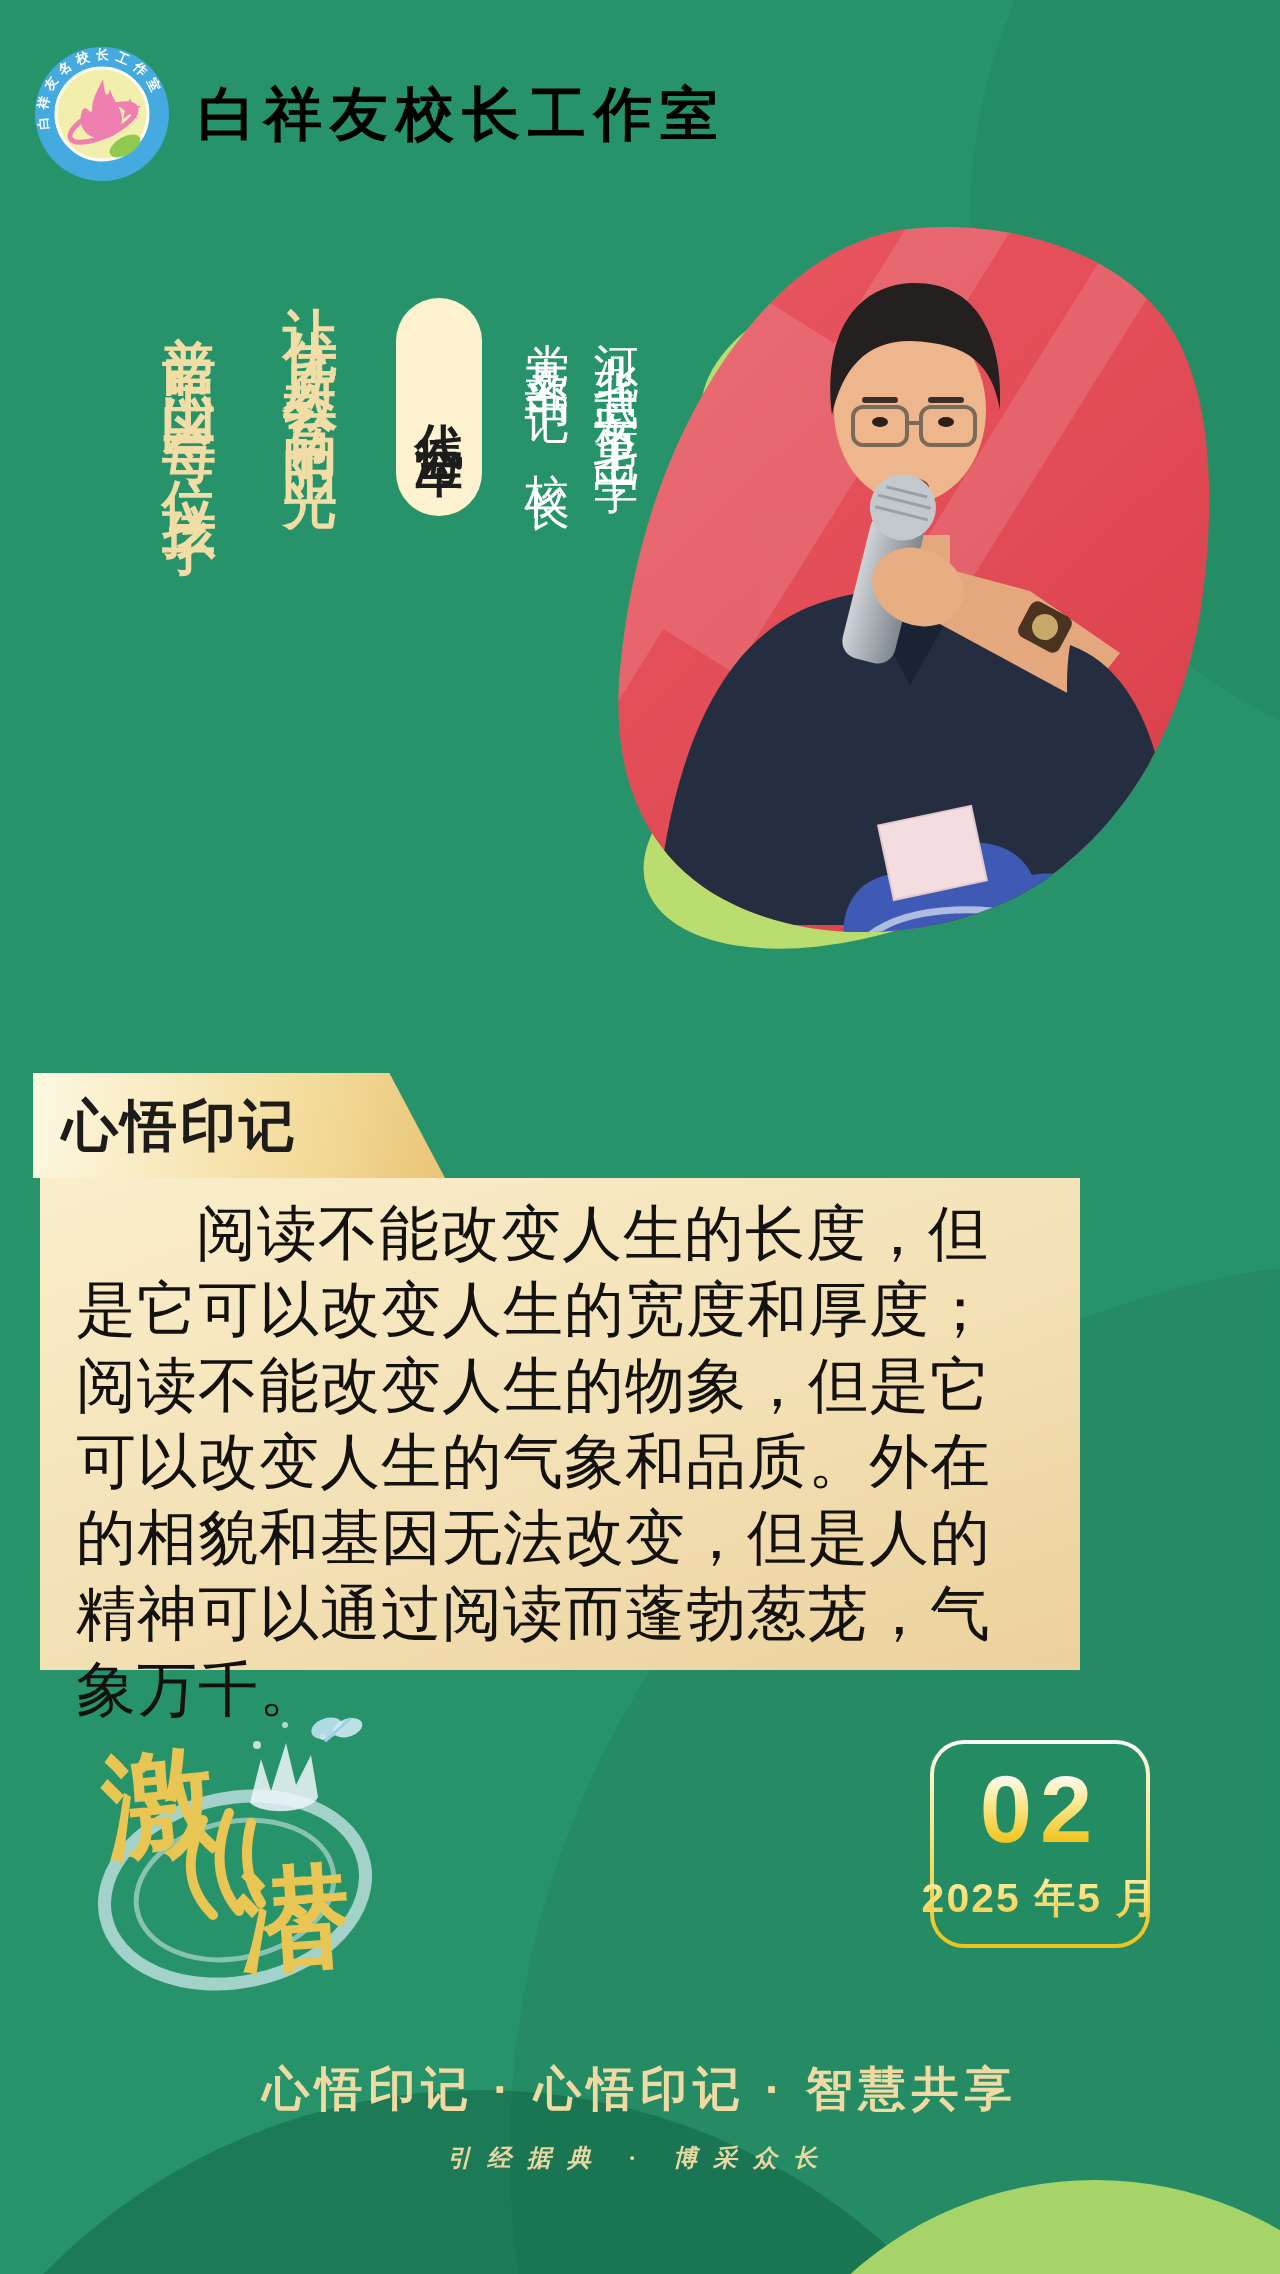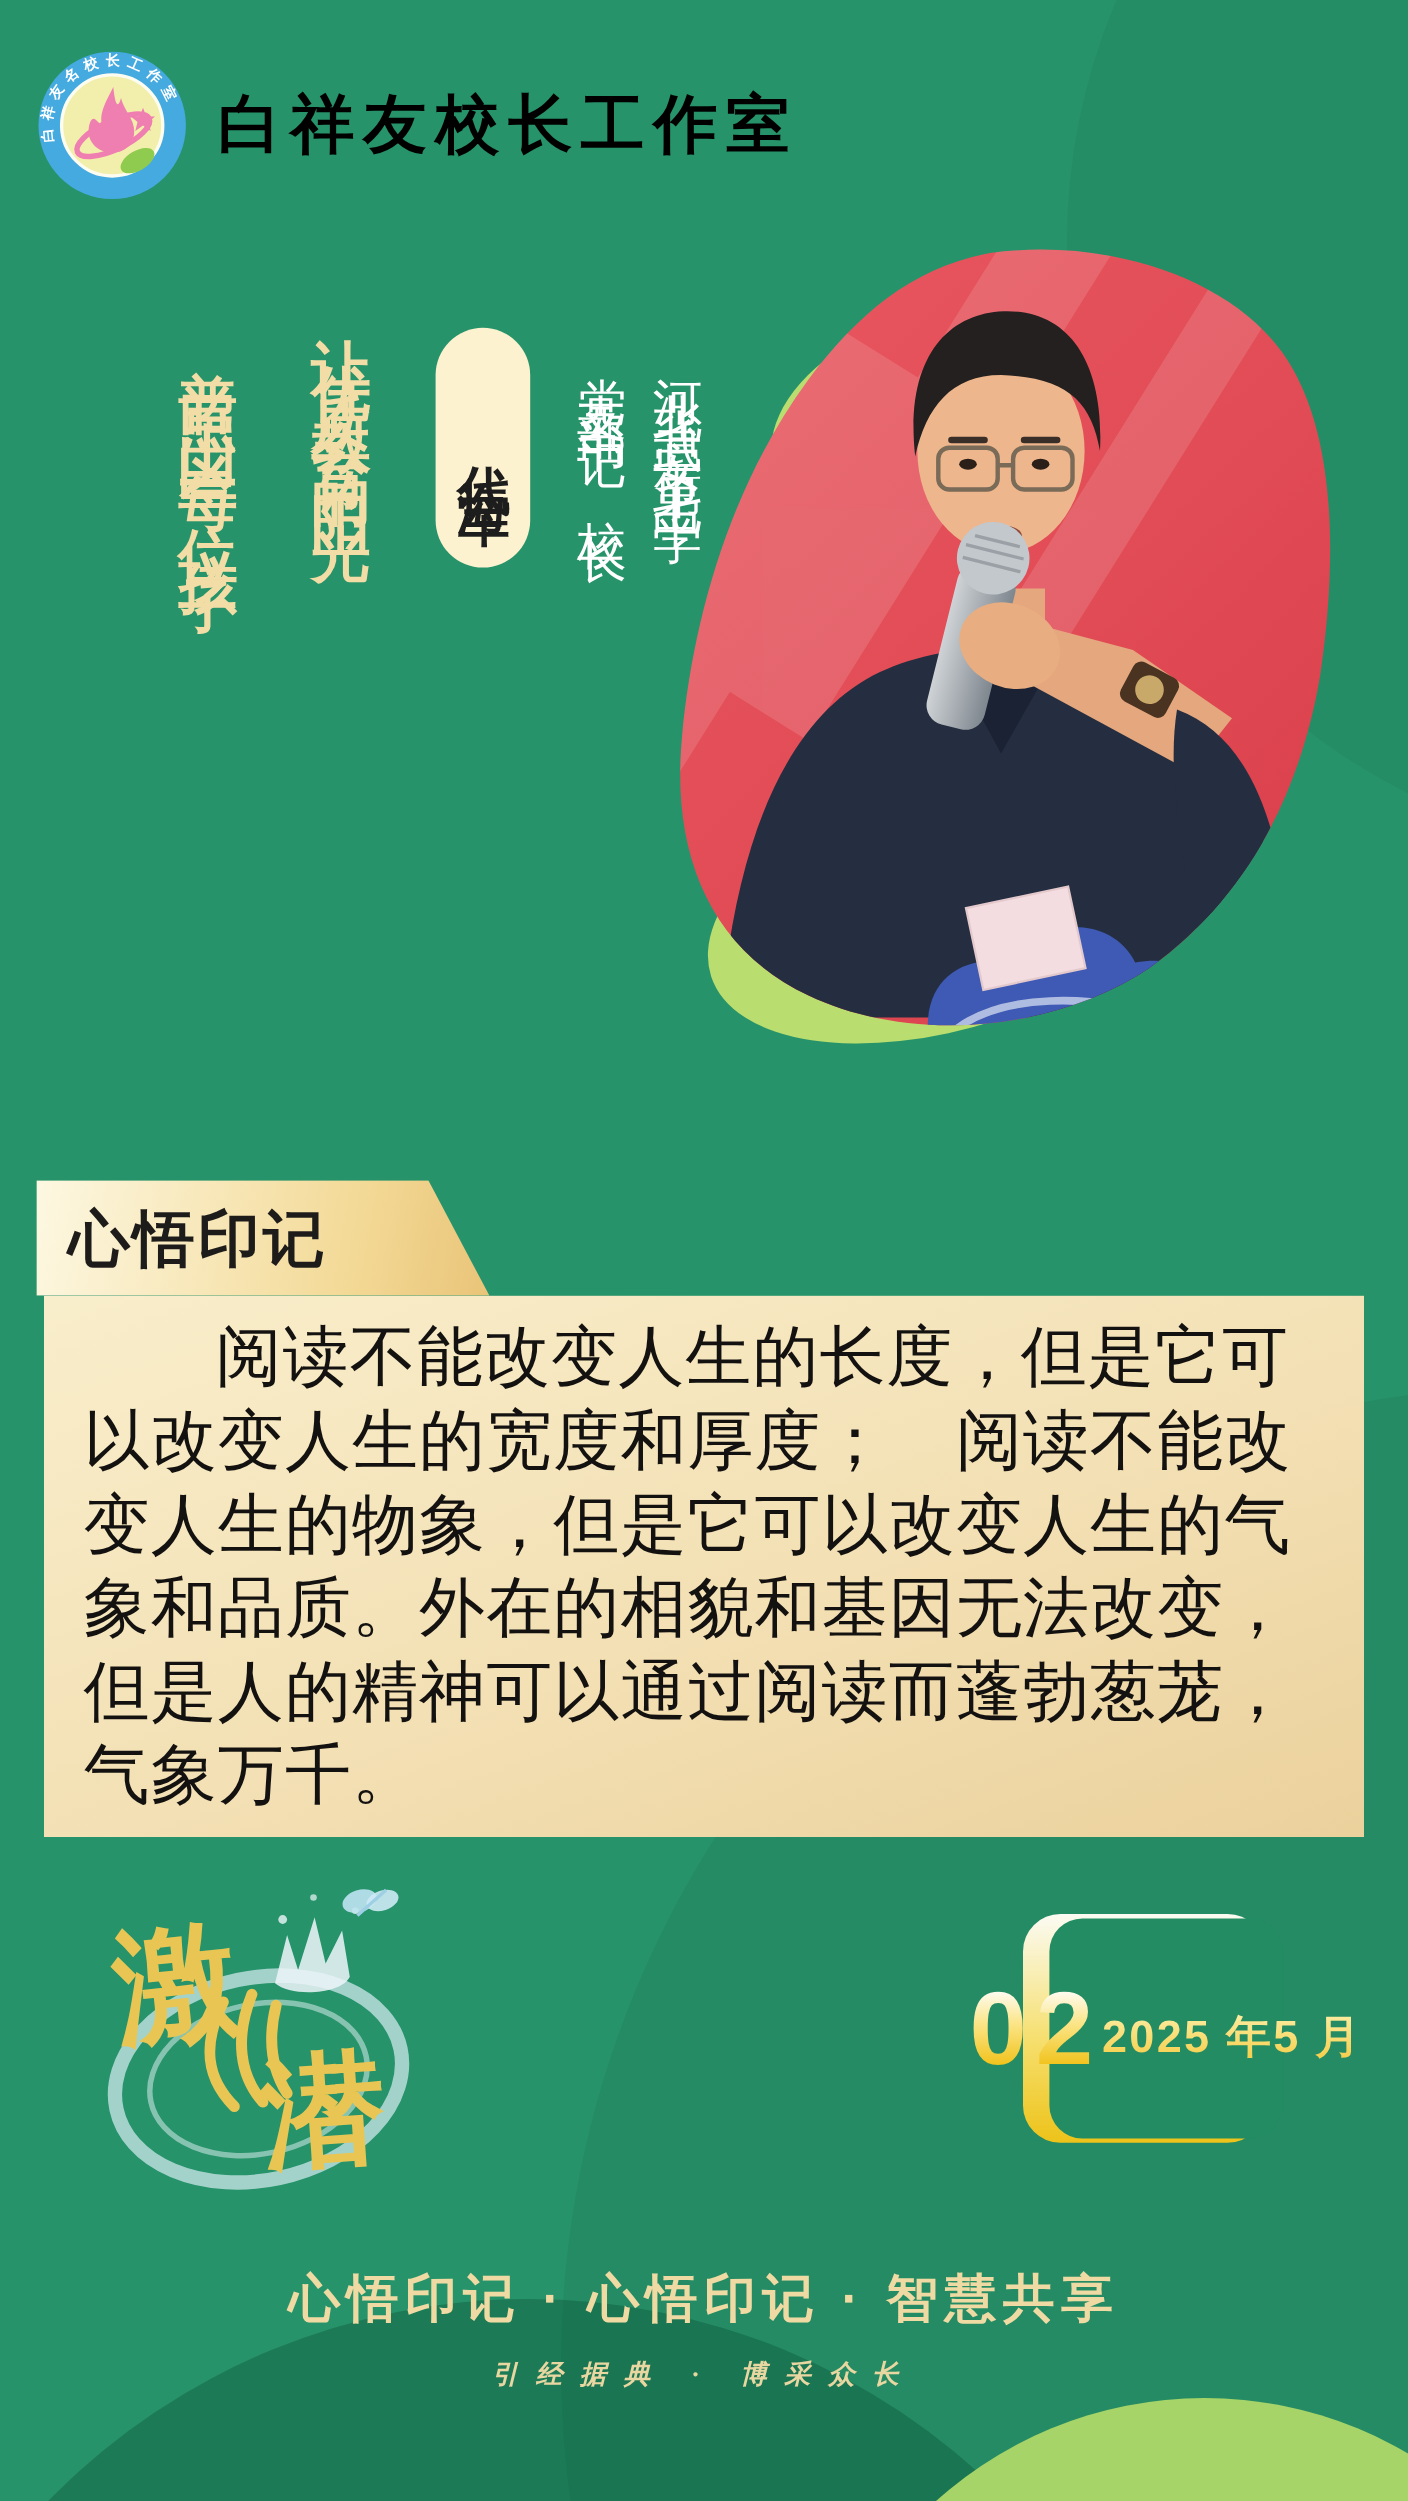--- a/index.html
+++ b/index.html
@@ -60,42 +60,42 @@
     background:linear-gradient(100deg,#fdf8e2 0%,#f3d996 70%,#e9c478 100%);
     clip-path:polygon(0 0,86.5% 0,100% 100%,0 100%);
   }
   .section-banner .label{
     font-size:56px;font-weight:800;color:#1d1c1a;
     line-height:105px;padding-left:29px;letter-spacing:3px;
   }
 
   
   .quote-box{
-    position:absolute;left:40px;top:1178px;width:1200px;height:492px;
+    position:absolute;left:40px;top:1178px;width:1040px;height:492px;
     background:linear-gradient(160deg,#f9eecb 0%,#f3e0b4 55%,#ebd19c 100%);
     box-sizing:border-box;padding:18px 36px 0 36px;
   }
   .quote-box p{
     margin:0;font-family:"Liberation Serif","DejaVu Serif",serif;
     font-size:60px;line-height:76px;color:#141210;
     text-indent:2em;letter-spacing:1px;
   }
 
   
   .art{position:absolute;left:85px;top:1685px;width:290px;height:330px;}
 
   
   .issue-badge{
     position:absolute;left:930px;top:1740px;width:220px;height:208px;
     border-radius:34px;padding:4px;box-sizing:border-box;
     background:linear-gradient(180deg,#fbfbf3 0%,#f6df6e 55%,#edc31a 100%);
   }
   .issue-inner{
     width:100%;height:100%;border-radius:30px;background:#238c62;
-    display:flex;flex-direction:row;align-items:center;justify-content:center;margin-left:20px;
+    display:flex;flex-direction:column;align-items:center;justify-content:center;
   }
   .issue-number{
     font-size:94px;font-weight:800;letter-spacing:8px;line-height:1;
     background:linear-gradient(180deg,#ffffff 10%,#fbe588 45%,#f0bf10 90%);
     -webkit-background-clip:text;background-clip:text;color:transparent;
   }
   .issue-date{
     margin-top:14px;font-size:41px;font-weight:700;letter-spacing:2px;
     background:linear-gradient(180deg,#fdf2b0 0%,#f4c93c 100%);
     -webkit-background-clip:text;background-clip:text;color:transparent;

